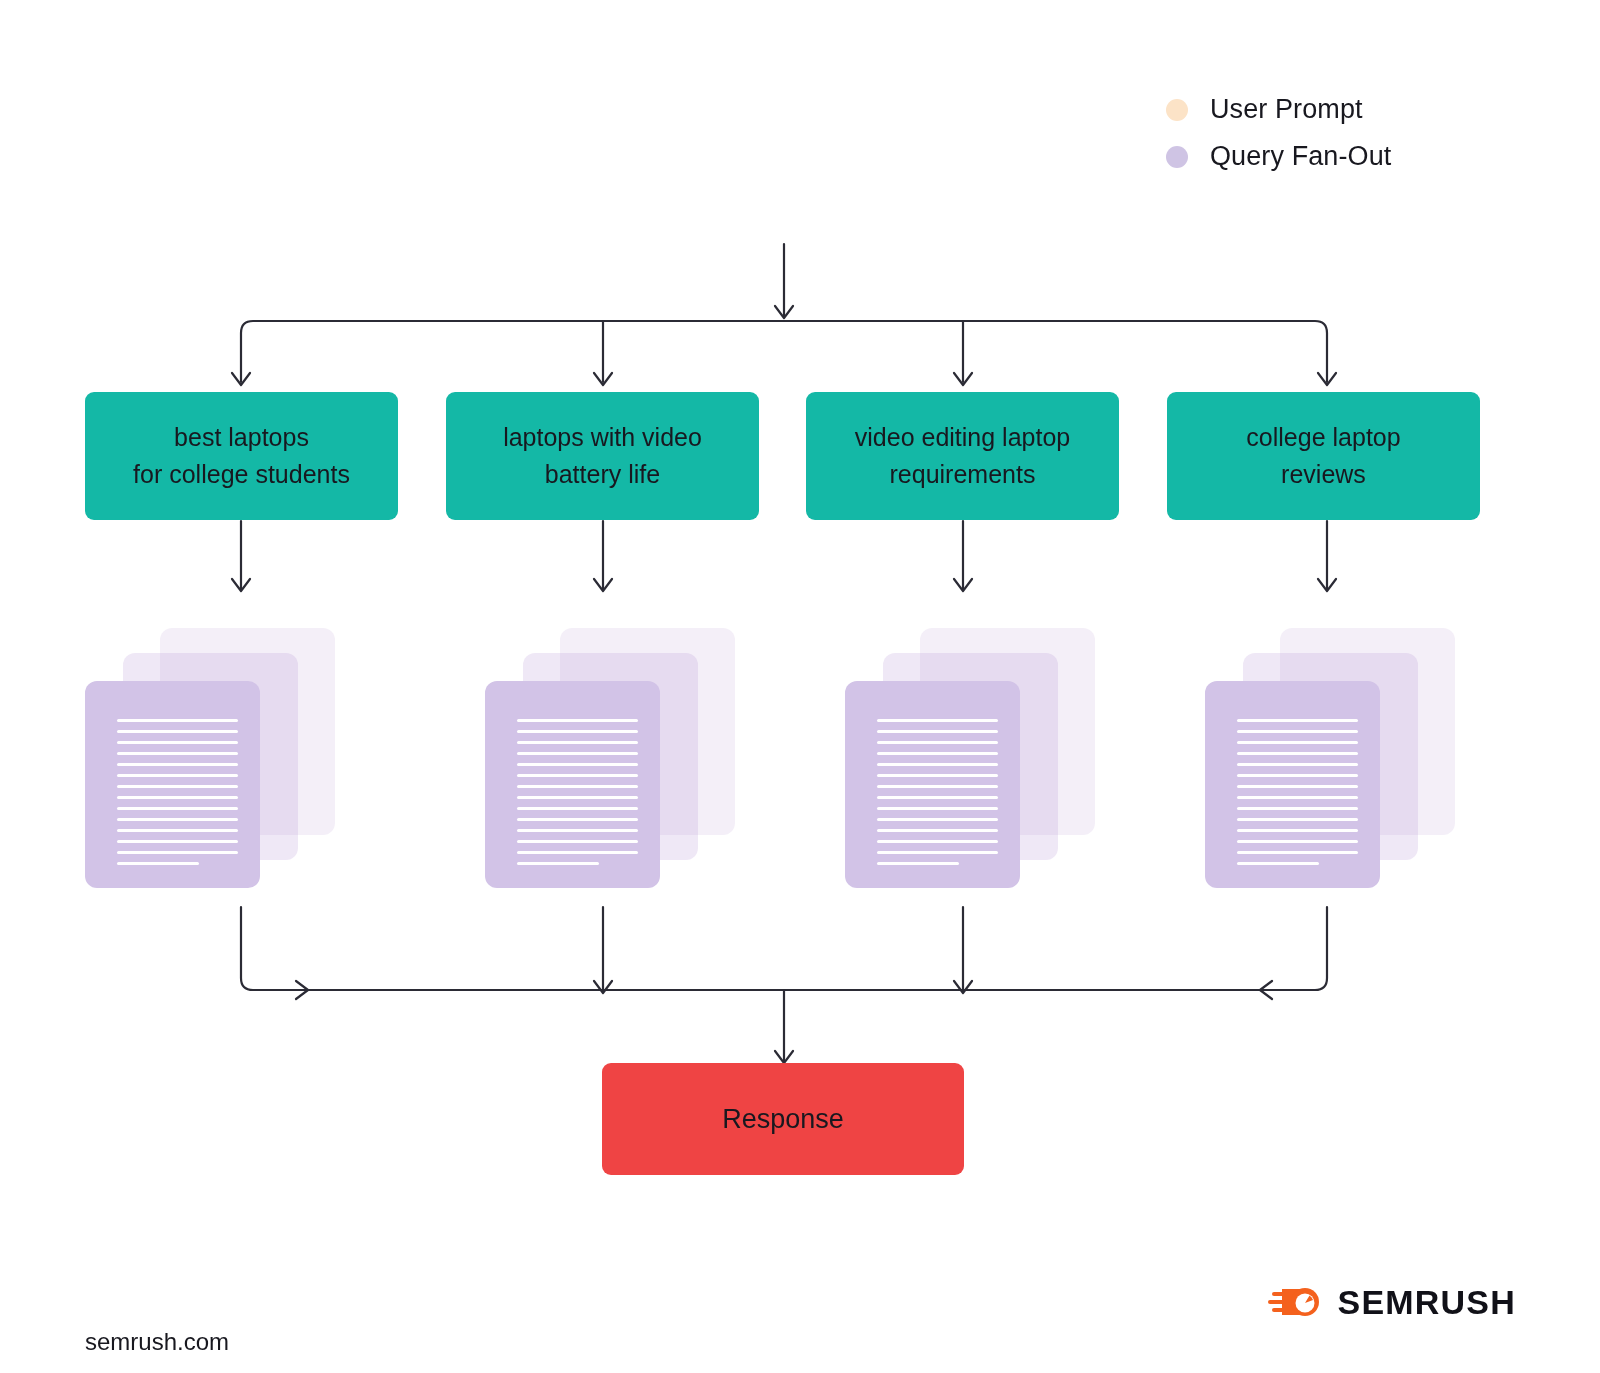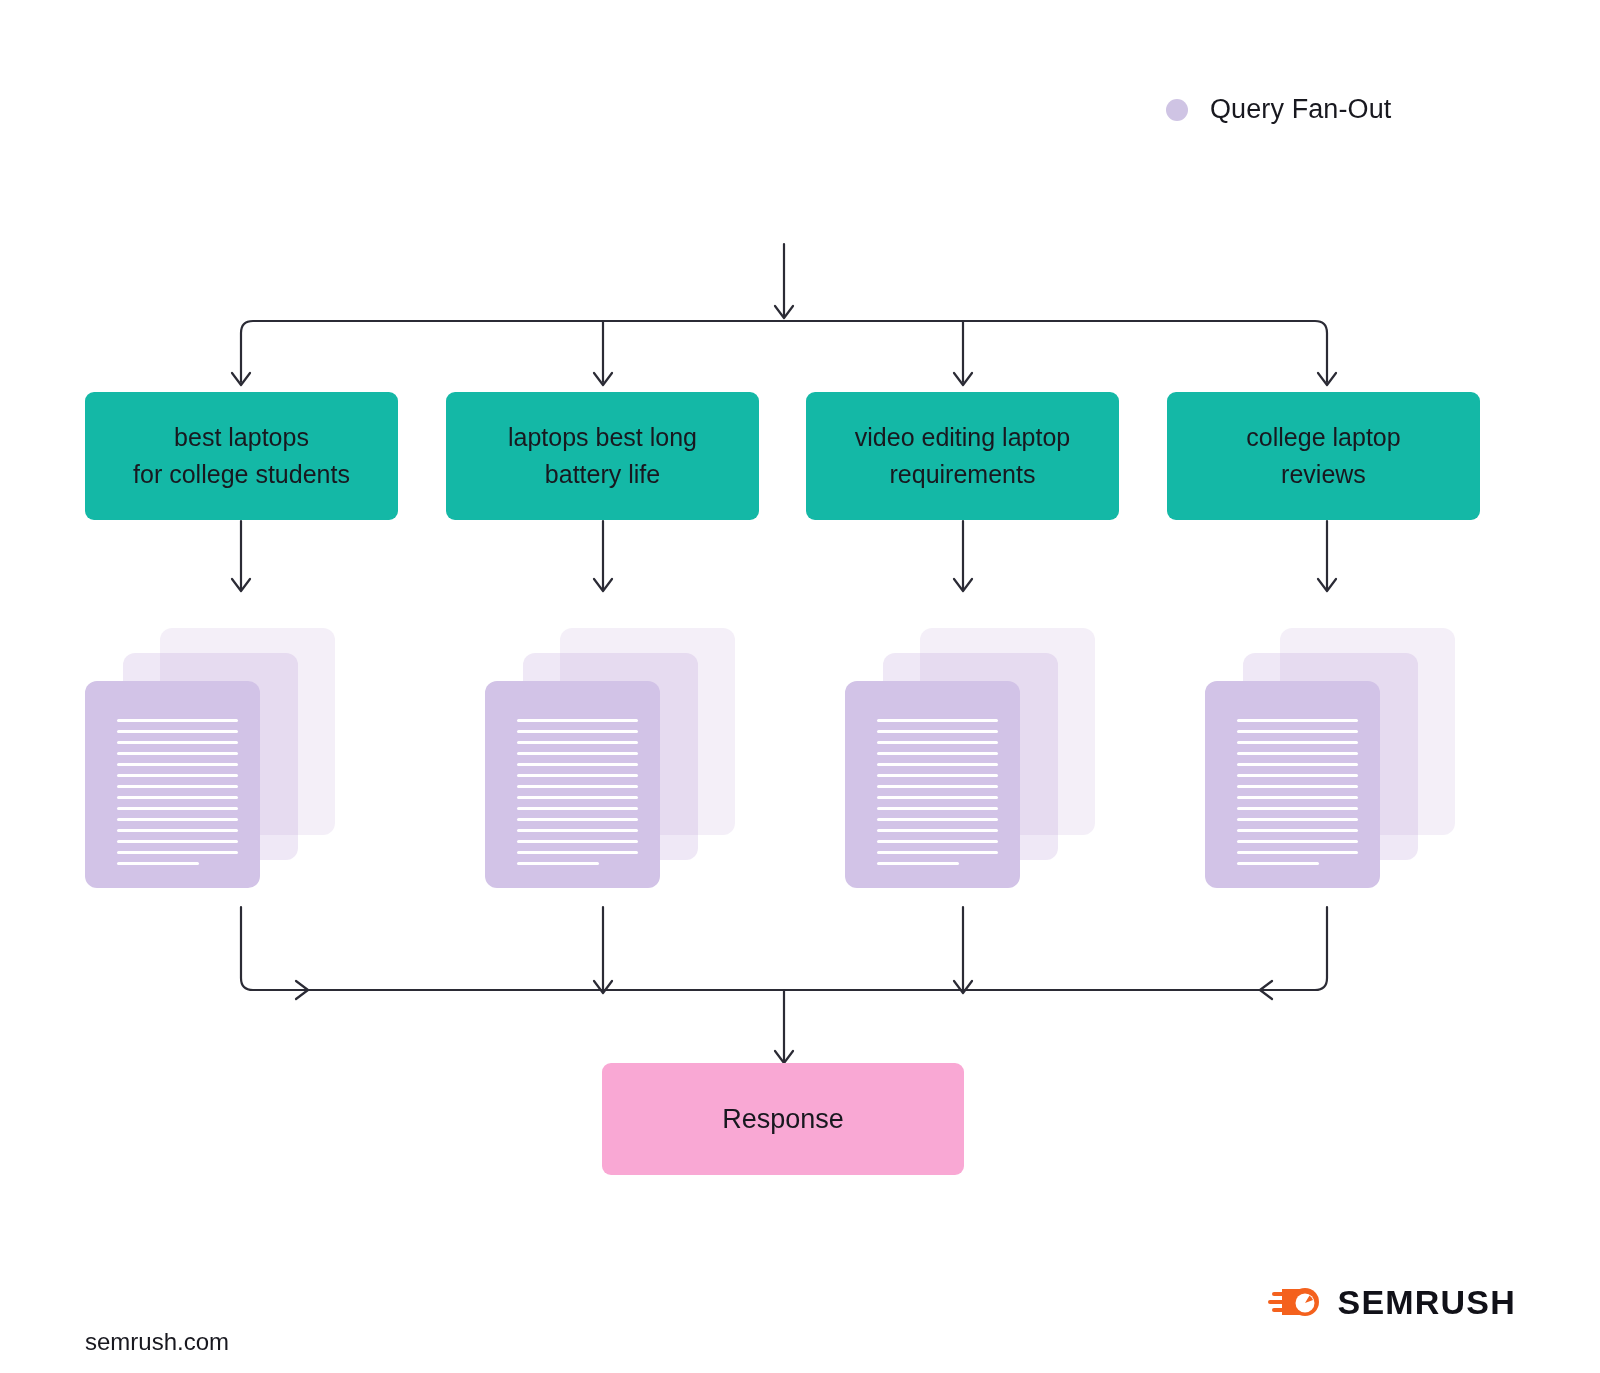--- a/index.html
+++ b/index.html
@@ -149,21 +149,21 @@
   }
   .doc-line.short { width: 68%; }
 
   
   #response-box {
     position: absolute;
     left: 602px;
     top: 1063px;
     width: 362px;
     height: 112px;
-    background: #f9a8d4;
+    background: #ef4444;
     border-radius: 9px;
     display: flex;
     align-items: center;
     justify-content: center;
   }
   #response-text {
     font-size: 27px;
     color: #18181f;
   }
 
@@ -231,35 +231,39 @@
       <path d="M954,981 L963,993 L972,981"></path>
       <path d="M1272,981 L1260,990 L1272,999"></path>
 
       <path d="M784,990 L784,1061"></path>
       <path d="M775,1051 L784,1063 L793,1051"></path>
     </g>
   </svg>
 
   <div id="legend">
     <div class="legend-row">
+      <span class="legend-dot" style="background:#FCE3C7;"></span>
+      <span class="legend-label">User Prompt</span>
+    </div>
+    <div class="legend-row">
       <span class="legend-dot" style="background:#CFC4E4;"></span>
       <span class="legend-label">Query Fan-Out</span>
     </div>
   </div>
 
 
   <div class="query-box" id="query-box-0">
     <div class="qtext">
       <span>best laptops</span><br>
       <span>for college students</span>
     </div>
   </div>
   <div class="query-box" id="query-box-1">
     <div class="qtext">
-      <span>laptops best long</span><br>
+      <span>laptops with video</span><br>
       <span>battery life</span>
     </div>
   </div>
   <div class="query-box" id="query-box-2">
     <div class="qtext">
       <span>video editing laptop</span><br>
       <span>requirements</span>
     </div>
   </div>
   <div class="query-box" id="query-box-3">

